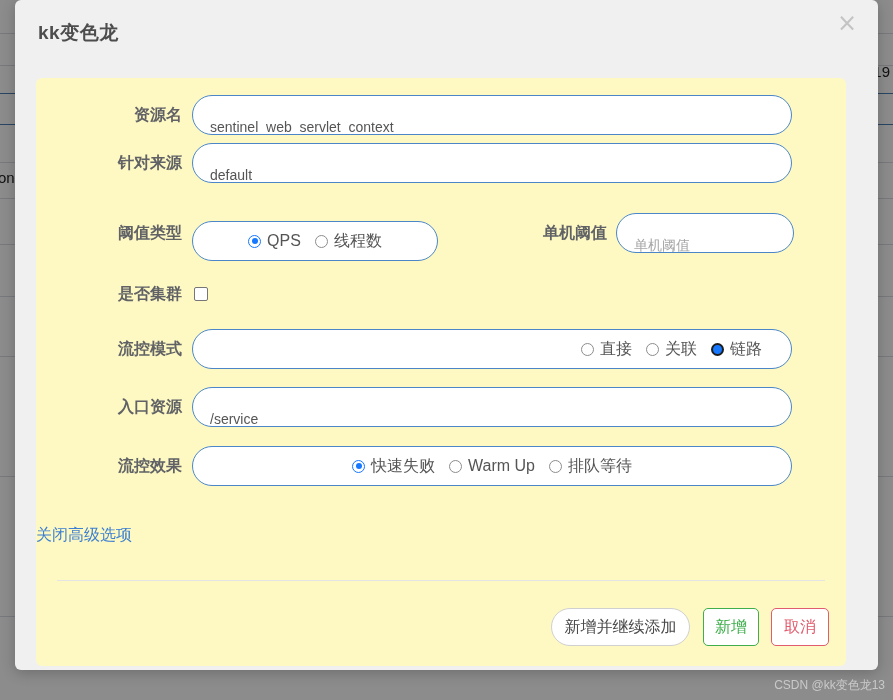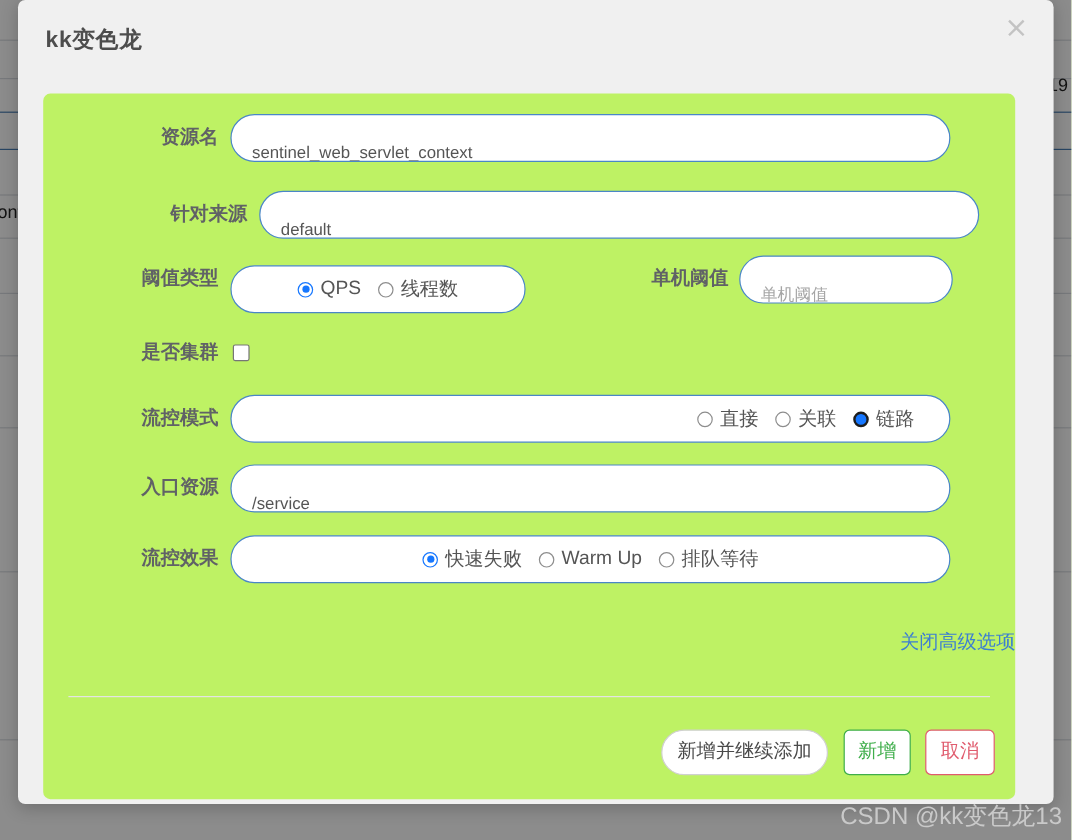--- a/index.html
+++ b/index.html
@@ -82,21 +82,21 @@
     font-family: "DejaVu Sans", sans-serif;
   }
 
   
   #form-card {
     position: absolute;
     left: 21px;
     top: 78px;
     width: 810px;
     height: 588px;
-    background: #bef264;
+    background: #fef9c3;
     border-radius: 6px;
     box-sizing: border-box;
   }
 
   .form-row {
     position: absolute;
     left: 0;
     width: 100%;
     height: 40px;
   }
@@ -189,21 +189,21 @@
     border: 1px solid #767676;
     border-radius: 2px;
     background: #fff;
     box-sizing: border-box;
     cursor: pointer;
   }
 
   #advanced-link {
     position: absolute;
     width: 100%;
-    text-align: right;
+    text-align: left;
     font-size: 16px;
     color: #3d7fd1;
     cursor: pointer;
   }
 
   #divider {
     position: absolute;
     left: 21px;
     right: 21px;
     height: 1px;
@@ -223,21 +223,21 @@
     white-space: nowrap;
   }
   .dlg-btn.neutral { border: 1px solid #d0d0d0; color: #4a4a4a; }
   .dlg-btn.success { border: 1px solid #3fae4b; color: #3fae4b; }
   .dlg-btn.danger  { border: 1px solid #e05c6e; color: #e05c6e; }
 
   #watermark {
     position: absolute;
     right: 8px;
     bottom: 6px;
-    font-size: 20px;
+    font-size: 12px;
     color: #c9c9c9;
     white-space: nowrap;
     user-select: none;
   }
 </style>
 </head>
 <body>
 
 <div id="backdrop">
   <div class="bg-table">
@@ -265,21 +265,21 @@
   <div id="modal-title">kk变色龙</div>
   <div id="close-btn">×</div>
 
   <div id="form-card">
 
     <div class="form-row" style="top:17px;">
       <div class="field-label">资源名</div>
       <div class="ctrl-box text-input" style="left:156px;width:600px;">sentinel_web_servlet_context</div>
     </div>
 
-    <div class="form-row" style="top:81px;margin-left:24px;">
+    <div class="form-row" style="top:65px;">
       <div class="field-label">针对来源</div>
       <div class="ctrl-box text-input" style="left:156px;width:600px;">default</div>
     </div>
 
     <div class="form-row" style="top:135px;">
       <div class="field-label">阈值类型</div>
 
       <div class="ctrl-box radio-group" style="left:156px;width:246px;margin-top:8px;">
         <span class="radio-item checked">
           <span class="radio-dot"></span>

